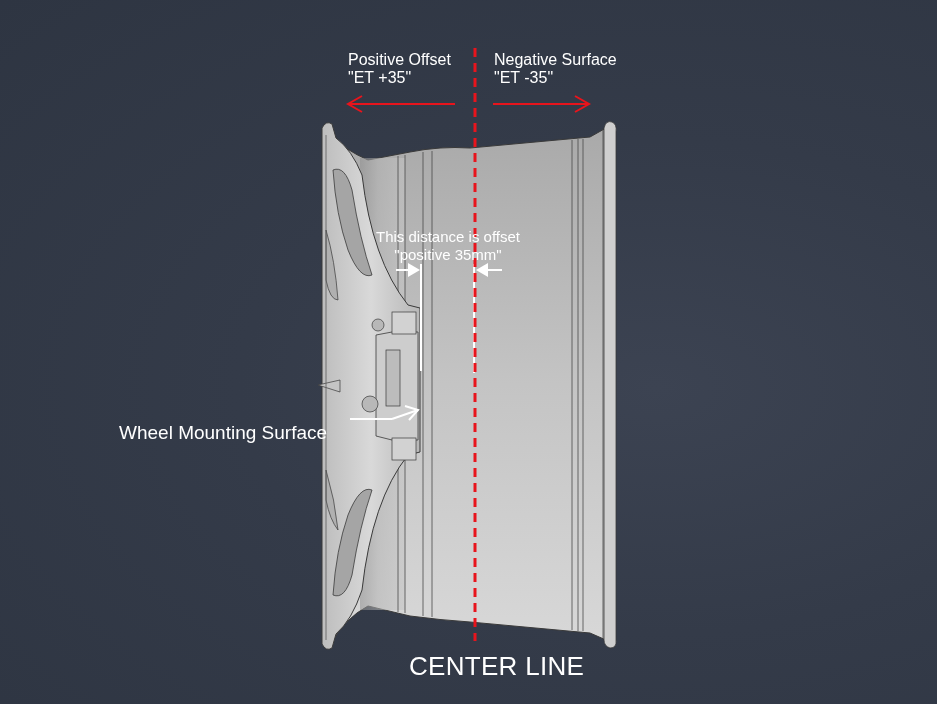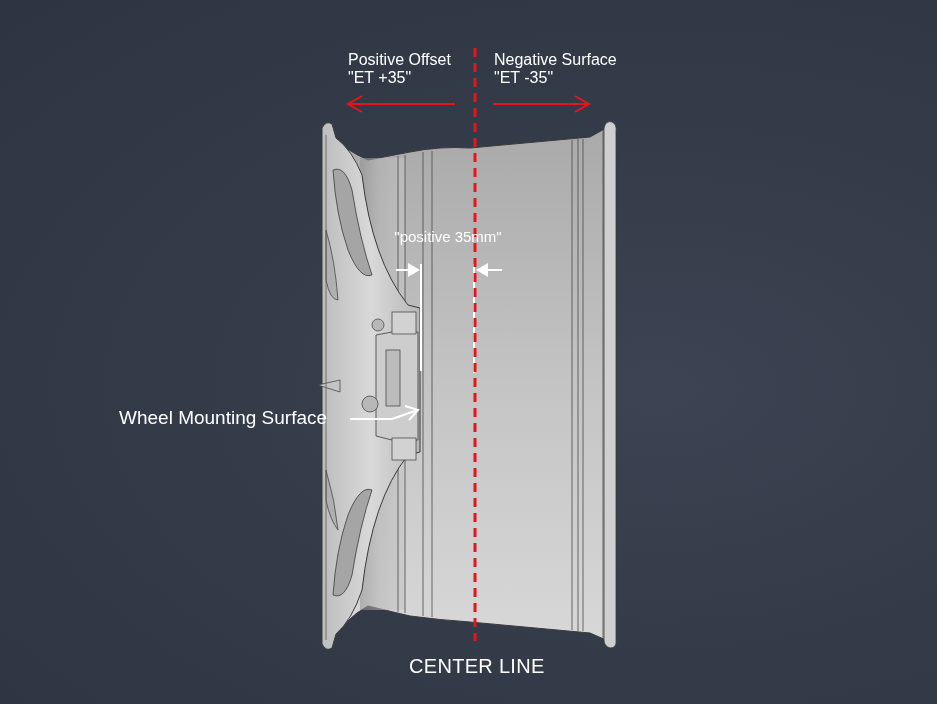--- a/index.html
+++ b/index.html
@@ -11,21 +11,21 @@
   }
   .stage { position: absolute; left: 0; top: 0; width: 892px; height: 704px; }
   svg.diagram { position: absolute; left: 0; top: 0; }
   .label {
     position: absolute; color: #ffffff; white-space: nowrap;
     font-family: "Liberation Sans", sans-serif;
   }
   .hdr { font-size: 16px; line-height: 18px; }
   .offset-note { font-size: 15px; line-height: 18px; text-align: center; }
   .mount { font-size: 19px; line-height: 22px; }
-  .center { font-size: 20px; line-height: 22px; letter-spacing: 0.3px; }
+  .center { font-size: 26px; line-height: 22px; letter-spacing: 0.3px; }
 </style>
 </head>
 <body>
 
 <div class="stage">
 
   <svg class="diagram" width="937" height="704" viewBox="0 0 937 704">
     <defs>
       <linearGradient id="barrelGrad" x1="0" y1="0" x2="0" y2="1">
         <stop offset="0" stop-color="#a9a9a9"></stop>
@@ -117,20 +117,21 @@
     <div>Positive Offset</div>
     <div>"ET +35"</div>
   </div>
 
   <div class="label hdr" style="left:494px; top:51px;">
     <div>Negative Surface</div>
     <div>"ET -35"</div>
   </div>
 
   <div class="label offset-note" style="left:358px; top:228px; width:180px;">
+    <div>This distance is offset</div>
     <div>"positive 35mm"</div>
   </div>
 
-  <div class="label mount" style="left:119px; top:407px;">Wheel Mounting Surface</div>
+  <div class="label mount" style="left:119px; top:422px;">Wheel Mounting Surface</div>
 
   <div class="label center" style="left:409px; top:655px;">CENTER LINE</div>
 
 </div>
 
 </body></html>

